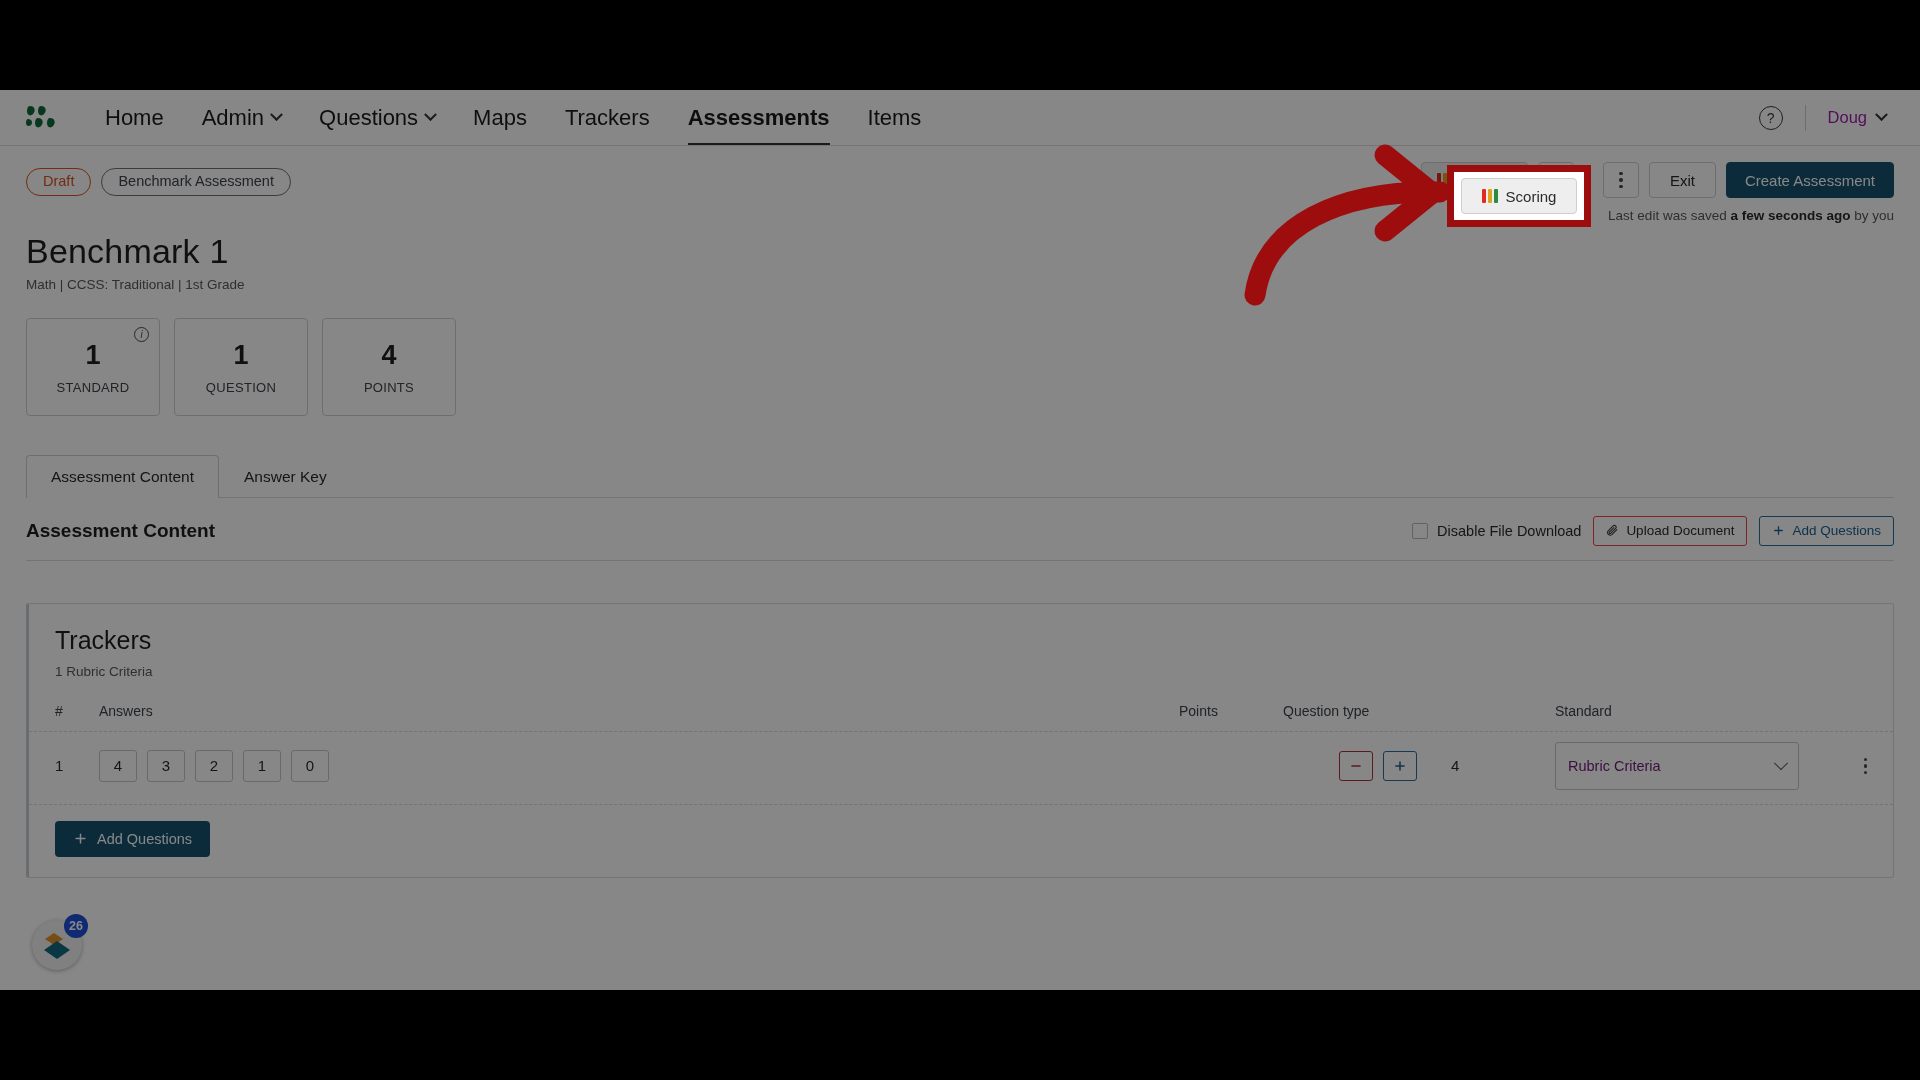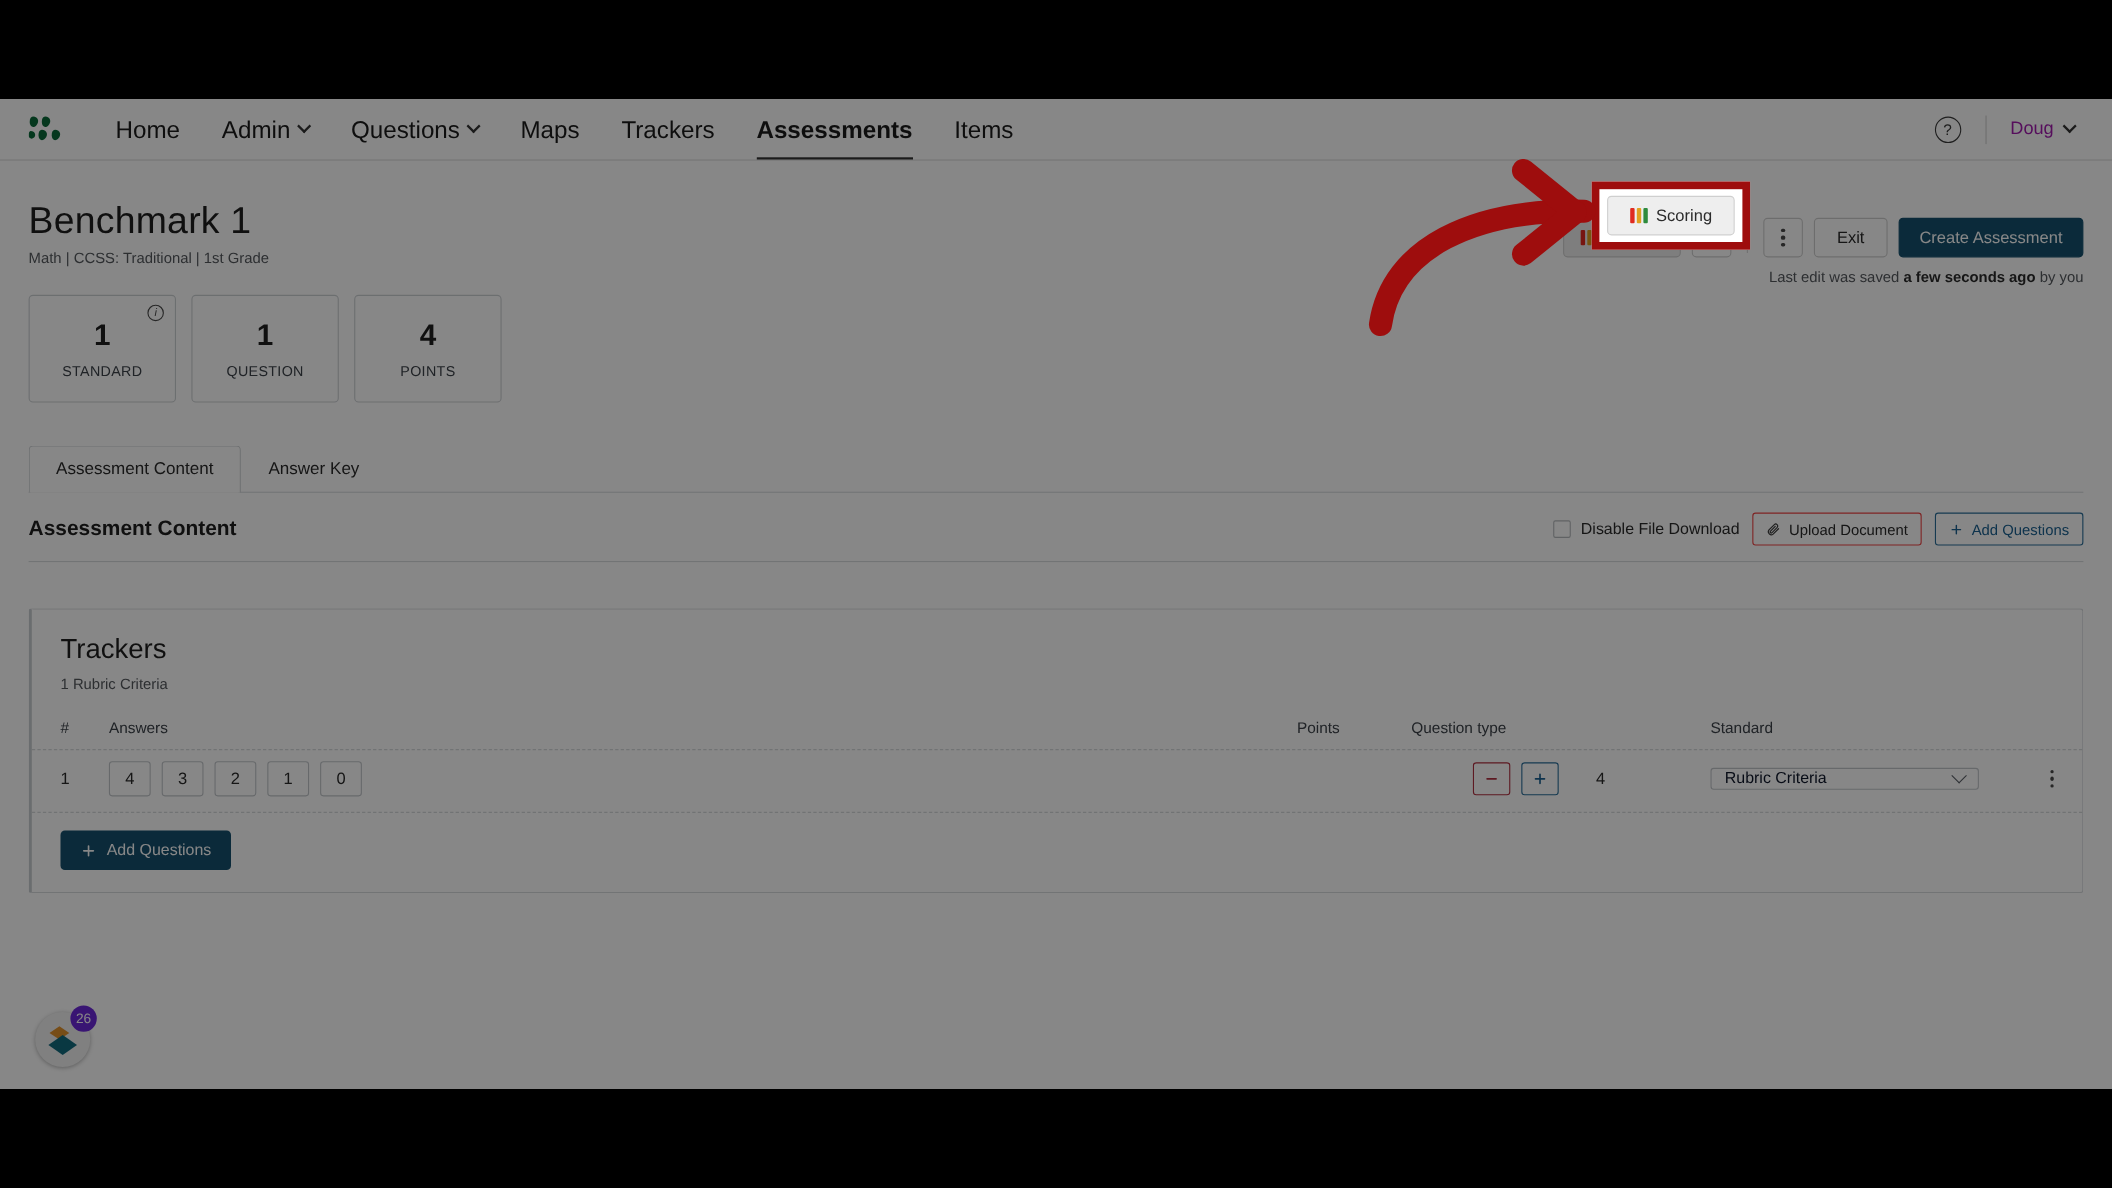--- a/index.html
+++ b/index.html
@@ -153,22 +153,22 @@
     font-size: 15px; color:#2b2b2b; cursor:pointer;
   }
   .pm-group { display:flex; gap:10px; margin-left:auto; padding-right: 34px; }
   .pm {
     width:34px; height:30px; border-radius:3px; background:#fff;
     display:flex; align-items:center; justify-content:center; cursor:pointer;
   }
   .pm.minus { border:1px solid #b03040; color:#b03040; font-size: 19px; }
   .pm.plus  { border:1px solid #2a6e99; color:#1b6191; font-size: 19px; }
   .select {
-    height: 20px; border:1px solid #c3c7cb; border-radius:3px; background:#fff;
-    display:flex; align-items:center; padding: 0 12px; font-size: 14.5px; color:#0f172a;
+    height: 48px; border:1px solid #c3c7cb; border-radius:3px; background:#fff;
+    display:flex; align-items:center; padding: 0 12px; font-size: 14.5px; color:#701a75;
     width: 244px; cursor:pointer; position: relative;
   }
   .select .chev {
     margin-left:auto; width:10px; height:10px;
     border-right:1.6px solid #5a6067; border-bottom:1.6px solid #5a6067;
     transform: rotate(45deg) translate(-2px,-2px);
   }
   .kebab { display:flex; flex-direction:column; gap:3px; align-items:center; cursor:pointer; }
   .kebab i { width:3.5px; height:3.5px; border-radius:50%; background:#4a4a4a; display:block;}
   .qcard-foot { padding: 16px 26px 20px; }
@@ -178,21 +178,21 @@
   }
 
   
   .fab {
     position:absolute; left: 32px; bottom: 20px; width: 50px; height: 50px;
     border-radius:50%; background:#f2f2f2; box-shadow: 0 1px 4px rgba(0,0,0,.3);
     display:flex; align-items:center; justify-content:center;
   }
   .fab-badge {
     position:absolute; right:-6px; top:-6px; min-width:24px; height:24px;
-    background:#6d28d9; border-radius: 12px; color:#fff; font-size:12.5px; font-weight:400;
+    background:#1d4ed8; border-radius: 12px; color:#fff; font-size:12.5px; font-weight:700;
     display:flex; align-items:center; justify-content:center; padding: 0 5px;
   }
 
   
   #annot { position:absolute; left:0; top:0; width:1920px; height:1080px;
            pointer-events:none; z-index: 120; }
   .hl-box {
     position:absolute; border: 7px solid #9e0d0d; background: #ffffff;
     box-sizing: border-box; z-index: 110;
   }
@@ -245,20 +245,24 @@
         <div class="nav-div"></div>
         <div class="user-menu">
           <span>Doug</span>
           <span class="caret"></span>
         </div>
       </div>
     </div>
 
     <div class="page">
 
+      <div class="chip-row">
+        <span class="chip draft">Draft</span>
+        <span class="chip type">Benchmark Assessment</span>
+      </div>
 
       <div class="head-actions">
         <div class="btn btn-scoring">
           <span class="score-bars">
             <i style="background:#e02b20"></i>
               <i style="background:#e0a020"></i>
               <i style="background:#2e8b3d"></i>
           </span>
           <span>Scoring</span>
         </div>

